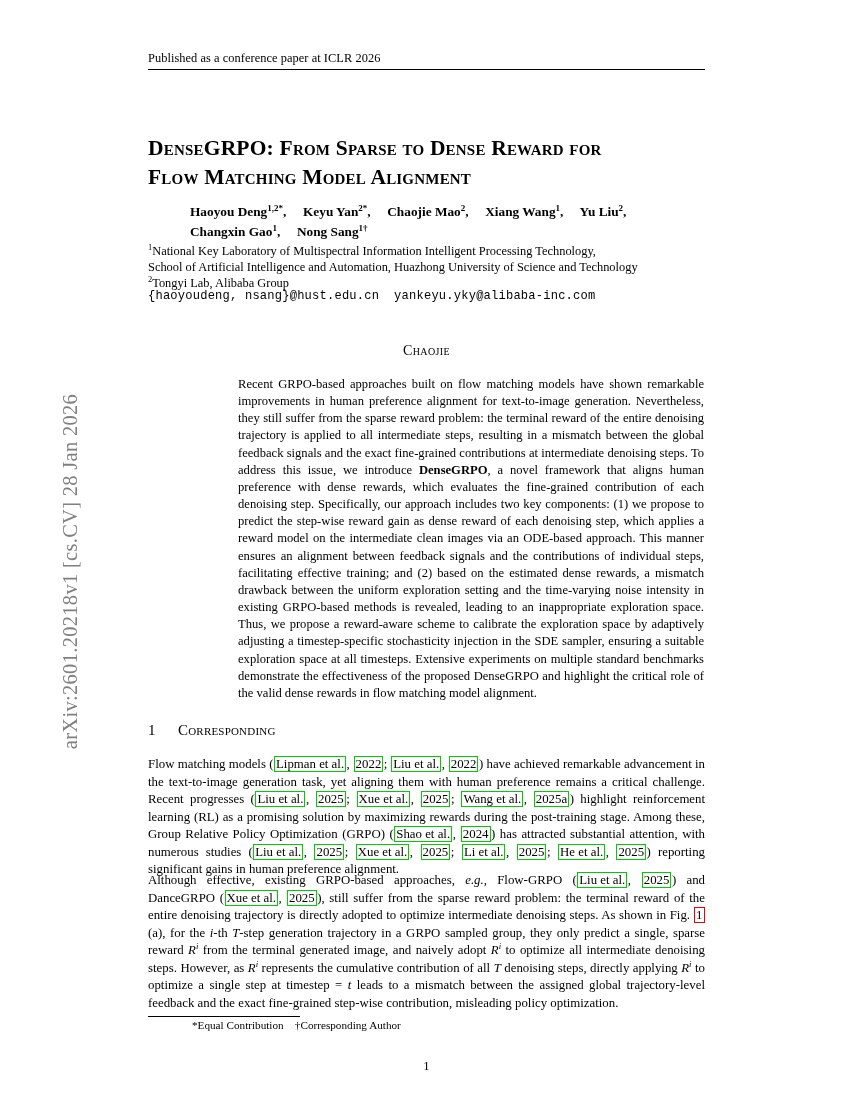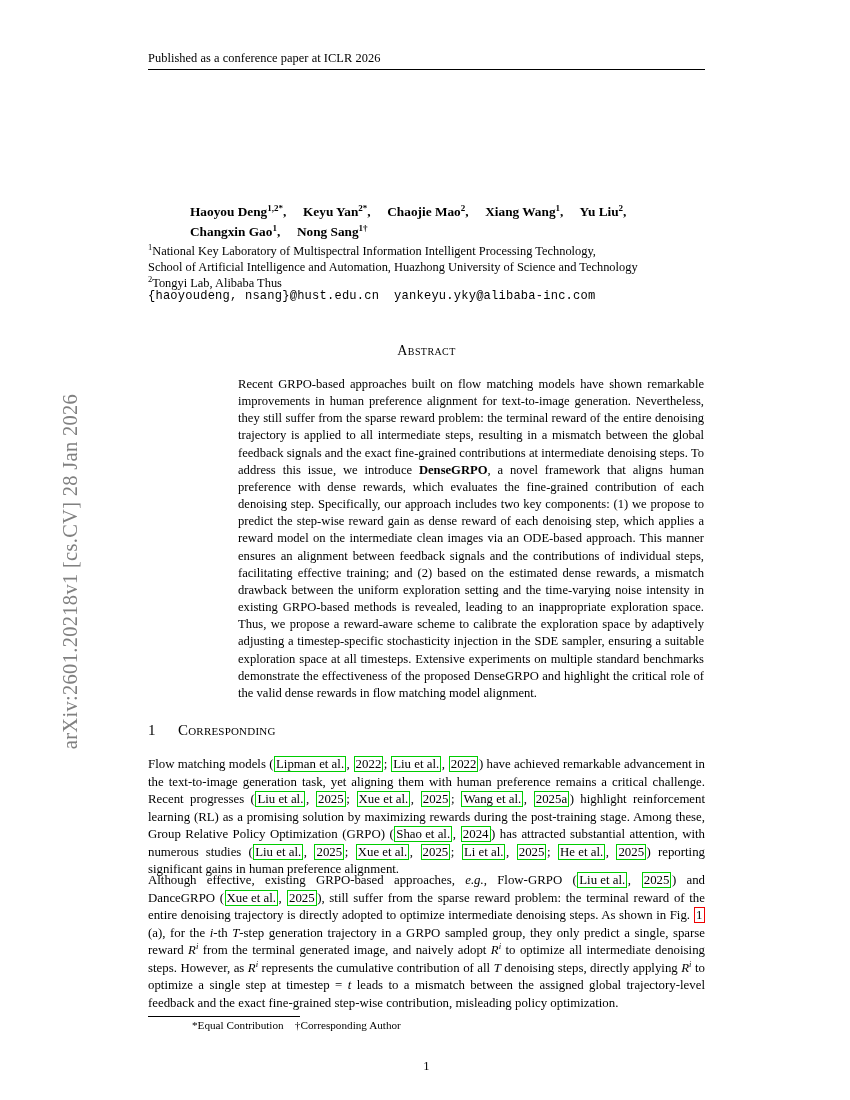--- a/index.html
+++ b/index.html
@@ -211,35 +211,39 @@
   <div class="stamp-text">arXiv:2601.20218v1  [cs.CV]  28 Jan 2026</div>
 </div>
 
 <div id="page">
 
   <div id="runhead">
     <div class="rh-text">Published as a conference paper at ICLR 2026</div>
     <div class="rh-rule"></div>
   </div>
 
+  <h1 id="title">
+    <span class="tline">DenseGRPO: From Sparse to Dense Reward for</span>
+    <span class="tline">Flow Matching Model Alignment</span>
+  </h1>
 
   <div id="authors">
     <span class="aline" id="author-line-1"><span>Haoyou Deng<sup>1,2*</sup></span><span>,  </span><span>Keyu Yan<sup>2*</sup></span><span>,  </span><span>Chaojie Mao<sup>2</sup></span><span>,  </span><span>Xiang Wang<sup>1</sup></span><span>,  </span><span>Yu Liu<sup>2</sup></span><span>,  </span></span>
     <span class="aline" id="author-line-2"><span>Changxin Gao<sup>1</sup></span><span>,  </span><span>Nong Sang<sup>1†</sup></span><span></span></span>
   </div>
 
   <div id="affils">
       <span class="affline"><sup>1</sup><span>National Key Laboratory of Multispectral Information Intelligent Processing Technology,</span></span>
       <span class="affline"><span>School of Artificial Intelligence and Automation, Huazhong University of Science and Technology</span></span>
-      <span class="affline"><sup>2</sup><span>Tongyi Lab, Alibaba Thus</span></span>
+      <span class="affline"><sup>2</sup><span>Tongyi Lab, Alibaba Group</span></span>
     </div>
 
   <div id="emails">{haoyoudeng, nsang}@hust.edu.cn  yankeyu.yky@alibaba-inc.com</div>
 
-  <div id="abstract-head">Abstract</div>
+  <div id="abstract-head">Chaojie</div>
   <div id="abstract-body"><span>Recent GRPO-based approaches built on flow matching models have shown remarkable improvements in human preference alignment for text-to-image generation. Nevertheless, they still suffer from the sparse reward problem: the terminal reward of the entire denoising trajectory is applied to all intermediate steps, resulting in a mismatch between the global feedback signals and the exact fine-grained contributions at intermediate denoising steps. To address this issue, we introduce </span><b>DenseGRPO</b><span>, a novel framework that aligns human preference with dense rewards, which evaluates the fine-grained contribution of each denoising step. Specifically, our approach includes two key components: (1) we propose to predict the step-wise reward gain as dense reward of each denoising step, which applies a reward model on the intermediate clean images via an ODE-based approach. This manner ensures an alignment between feedback signals and the contributions of individual steps, facilitating effective training; and (2) based on the estimated dense rewards, a mismatch drawback between the uniform exploration setting and the time-varying noise intensity in existing GRPO-based methods is revealed, leading to an inappropriate exploration space. Thus, we propose a reward-aware scheme to calibrate the exploration space by adaptively adjusting a timestep-specific stochasticity injection in the SDE sampler, ensuring a suitable exploration space at all timesteps. Extensive experiments on multiple standard benchmarks demonstrate the effectiveness of the proposed DenseGRPO and highlight the critical role of the valid dense rewards in flow matching model alignment.</span></div>
 
   <div id="sec1">
     <span class="secnum">1</span><span class="sectitle">Corresponding</span>
   </div>
 
   <div class="bodypara" id="para1"><span>Flow matching models (</span><span class="anno anno-green" style="position: relative; display: inline-block; padding: 0px 1px; margin: 0px 0.5px; line-height: 14px;">Lipman et al.</span><span>, </span><span class="anno anno-green" style="position: relative; display: inline-block; padding: 0px 1px; margin: 0px 0.5px; line-height: 14px;">2022</span><span>; </span><span class="anno anno-green" style="position: relative; display: inline-block; padding: 0px 1px; margin: 0px 0.5px; line-height: 14px;">Liu et al.</span><span>, </span><span class="anno anno-green" style="position: relative; display: inline-block; padding: 0px 1px; margin: 0px 0.5px; line-height: 14px;">2022</span><span>) have achieved remarkable advancement in the text-to-image generation task, yet aligning them with human preference remains a critical challenge. Recent progresses (</span><span class="anno anno-green" style="position: relative; display: inline-block; padding: 0px 1px; margin: 0px 0.5px; line-height: 14px;">Liu et al.</span><span>, </span><span class="anno anno-green" style="position: relative; display: inline-block; padding: 0px 1px; margin: 0px 0.5px; line-height: 14px;">2025</span><span>; </span><span class="anno anno-green" style="position: relative; display: inline-block; padding: 0px 1px; margin: 0px 0.5px; line-height: 14px;">Xue et al.</span><span>, </span><span class="anno anno-green" style="position: relative; display: inline-block; padding: 0px 1px; margin: 0px 0.5px; line-height: 14px;">2025</span><span>; </span><span class="anno anno-green" style="position: relative; display: inline-block; padding: 0px 1px; margin: 0px 0.5px; line-height: 14px;">Wang et al.</span><span>, </span><span class="anno anno-green" style="position: relative; display: inline-block; padding: 0px 1px; margin: 0px 0.5px; line-height: 14px;">2025a</span><span>) highlight reinforcement learning (RL) as a promising solution by maximizing rewards during the post-training stage. Among these, Group Relative Policy Optimization (GRPO) (</span><span class="anno anno-green" style="position: relative; display: inline-block; padding: 0px 1px; margin: 0px 0.5px; line-height: 14px;">Shao et al.</span><span>, </span><span class="anno anno-green" style="position: relative; display: inline-block; padding: 0px 1px; margin: 0px 0.5px; line-height: 14px;">2024</span><span>) has attracted substantial attention, with numerous studies (</span><span class="anno anno-green" style="position: relative; display: inline-block; padding: 0px 1px; margin: 0px 0.5px; line-height: 14px;">Liu et al.</span><span>, </span><span class="anno anno-green" style="position: relative; display: inline-block; padding: 0px 1px; margin: 0px 0.5px; line-height: 14px;">2025</span><span>; </span><span class="anno anno-green" style="position: relative; display: inline-block; padding: 0px 1px; margin: 0px 0.5px; line-height: 14px;">Xue et al.</span><span>, </span><span class="anno anno-green" style="position: relative; display: inline-block; padding: 0px 1px; margin: 0px 0.5px; line-height: 14px;">2025</span><span>; </span><span class="anno anno-green" style="position: relative; display: inline-block; padding: 0px 1px; margin: 0px 0.5px; line-height: 14px;">Li et al.</span><span>, </span><span class="anno anno-green" style="position: relative; display: inline-block; padding: 0px 1px; margin: 0px 0.5px; line-height: 14px;">2025</span><span>; </span><span class="anno anno-green" style="position: relative; display: inline-block; padding: 0px 1px; margin: 0px 0.5px; line-height: 14px;">He et al.</span><span>, </span><span class="anno anno-green" style="position: relative; display: inline-block; padding: 0px 1px; margin: 0px 0.5px; line-height: 14px;">2025</span><span>) reporting significant gains in human preference alignment.</span></div>
   <div class="bodypara" id="para2"><span>Although effective, existing GRPO-based approaches, </span><span class="mathit">e.g.</span><span>, Flow-GRPO (</span><span class="anno anno-green" style="position: relative; display: inline-block; padding: 0px 1px; margin: 0px 0.5px; line-height: 14px;">Liu et al.</span><span>, </span><span class="anno anno-green" style="position: relative; display: inline-block; padding: 0px 1px; margin: 0px 0.5px; line-height: 14px;">2025</span><span>) and DanceGRPO (</span><span class="anno anno-green" style="position: relative; display: inline-block; padding: 0px 1px; margin: 0px 0.5px; line-height: 14px;">Xue et al.</span><span>, </span><span class="anno anno-green" style="position: relative; display: inline-block; padding: 0px 1px; margin: 0px 0.5px; line-height: 14px;">2025</span><span>), still suffer from the sparse reward problem: the terminal reward of the entire denoising trajectory is directly adopted to optimize intermediate denoising steps. As shown in Fig. </span><span class="anno anno-red" style="position: relative; display: inline-block; padding: 0px 1px; margin: 0px 0.5px; line-height: 14px;">1</span><span> (a), for the </span><span class="mathit">i</span><span>-th </span><span class="mathit">T</span><span>-step generation trajectory in a GRPO sampled group, they only predict a single, sparse reward </span><span><span class="mathit">R</span><sup class="mathit">i</sup></span><span> from the terminal generated image, and naively adopt </span><span><span class="mathit">R</span><sup class="mathit">i</sup></span><span> to optimize all intermediate denoising steps. However, as </span><span><span class="mathit">R</span><sup class="mathit">i</sup></span><span> represents the cumulative contribution of all </span><span class="mathit">T</span><span> denoising steps, directly applying </span><span><span class="mathit">R</span><sup class="mathit">i</sup></span><span> to optimize a single step at timestep = </span><span class="mathit">t</span><span> leads to a mismatch between the assigned global trajectory-level feedback and the exact fine-grained step-wise contribution, misleading policy optimization.</span></div>
 
   <div id="footnote-rule"></div>

